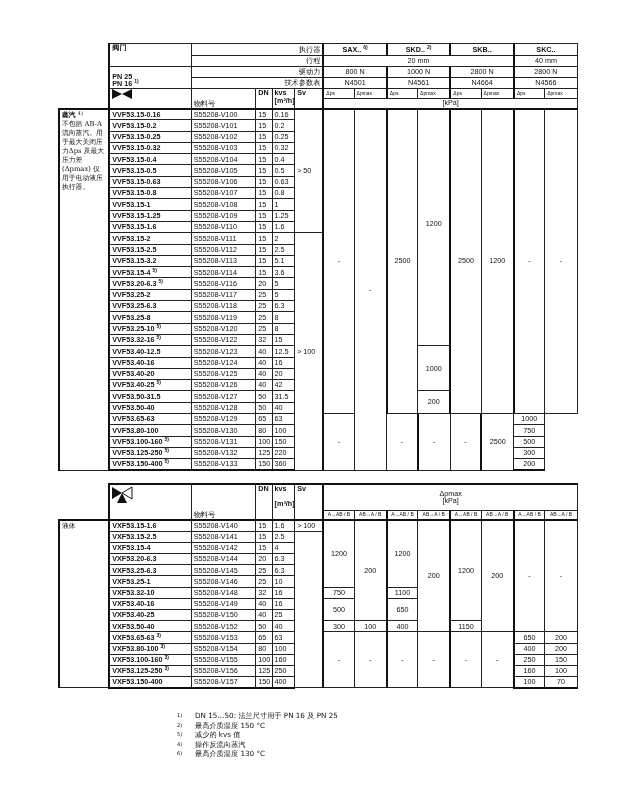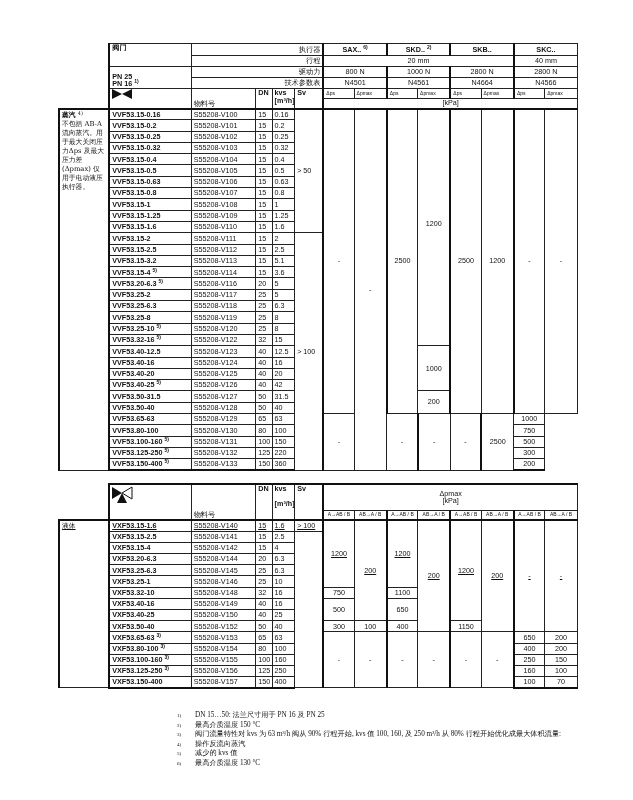--- a/index.html
+++ b/index.html
@@ -13,21 +13,21 @@
   .thick-l{border-left:2px solid #111 !important;}
   .thick-t{border-top:2px solid #111 !important;}
   .thick-b{border-bottom:2px solid #111 !important;}
   .noborder{border:none !important;}
   sup{font-size:5px;vertical-align:top;position:relative;top:-1px;}
   .desc{white-space:normal !important;vertical-align:top !important;font-family:"DejaVu Serif",serif;font-size:6.8px;line-height:1.33;padding:1px 2px !important;}
   .vt{vertical-align:top !important;}
   .vb{vertical-align:bottom !important;}
   .tiny{font-size:5px;}
   .foot{position:absolute;left:177px;top:711px;font-size:7.2px;line-height:9.6px;font-family:"DejaVu Sans",sans-serif;}
-  .foot .fn{display:flex;font-family:Liberation Serif, serif;}
+  .foot .fn{display:flex;}
   .foot .m{width:18px;font-size:5px;vertical-align:top;}
   .foot .t{width:420px;white-space:normal;}
 </style>
 </head>
 <body>
 
 <div class="page">
 
 <table class="spec" style="left:58px;top:43px;width:520px;">
   <colgroup>
@@ -353,21 +353,21 @@
     <tr style="height:10px" id="liquid-flow-row">
           <td class="c tiny thick-l">A→AB / B</td>
           <td class="c tiny">AB→A / B</td>
           <td class="c tiny thick-l">A→AB / B</td>
           <td class="c tiny">AB→A / B</td>
           <td class="c tiny thick-l">A→AB / B</td>
           <td class="c tiny">AB→A / B</td>
           <td class="c tiny thick-l">A→AB / B</td>
           <td class="c tiny">AB→A / B</td>
         </tr>
-  <tr style="height: 11.2px; text-decoration: underline;">
+  <tr style="height: 11.2px;">
           <td class="desc thick-l thick-t" rowspan="15">液体</td>
           <td class="b thick-l thick-t"><span>VXF53.15-1.6</span> <sup></sup></td>
           <td class=" thick-t">S55208-V140</td>
           <td class=" thick-t">15</td>
           <td class=" thick-t">1.6</td>
           <td class="thick-t">&gt; 100</td>
           <td class="c thick-l thick-t" rowspan="6">1200</td>
           <td class="c thick-t" rowspan="9">200</td>
           <td class="c thick-l thick-t" rowspan="6">1200</td>
           <td class="c thick-t" rowspan="10">200</td>
@@ -491,30 +491,26 @@
 <div class="foot" id="footnotes">
       <div class="fn">
         <span class="m">1)</span>
         <span class="t">DN 15…50: 法兰尺寸用于 PN 16 及 PN 25</span>
       </div>
       <div class="fn">
         <span class="m">2)</span>
         <span class="t">最高介质温度 150 °C</span>
       </div>
       <div class="fn">
-        <span class="m">3)</span>
-        <span class="t">阀门流量特性对 kvs 为 63 m³/h 阀从 90% 行程开始, kvs 值 100, 160, 及 250 m³/h 从 80% 行程开始优化成最大体积流量:</span>
+        <span class="m">5)</span>
+        <span class="t">减少的 kvs 值</span>
       </div>
       <div class="fn">
         <span class="m">4)</span>
         <span class="t">操作反流向蒸汽</span>
-      </div>
-      <div class="fn">
-        <span class="m">5)</span>
-        <span class="t">减少的 kvs 值</span>
       </div>
       <div class="fn">
         <span class="m">6)</span>
         <span class="t">最高介质温度 130 °C</span>
       </div>
     </div>
 
 </div>
 
 </body></html>

